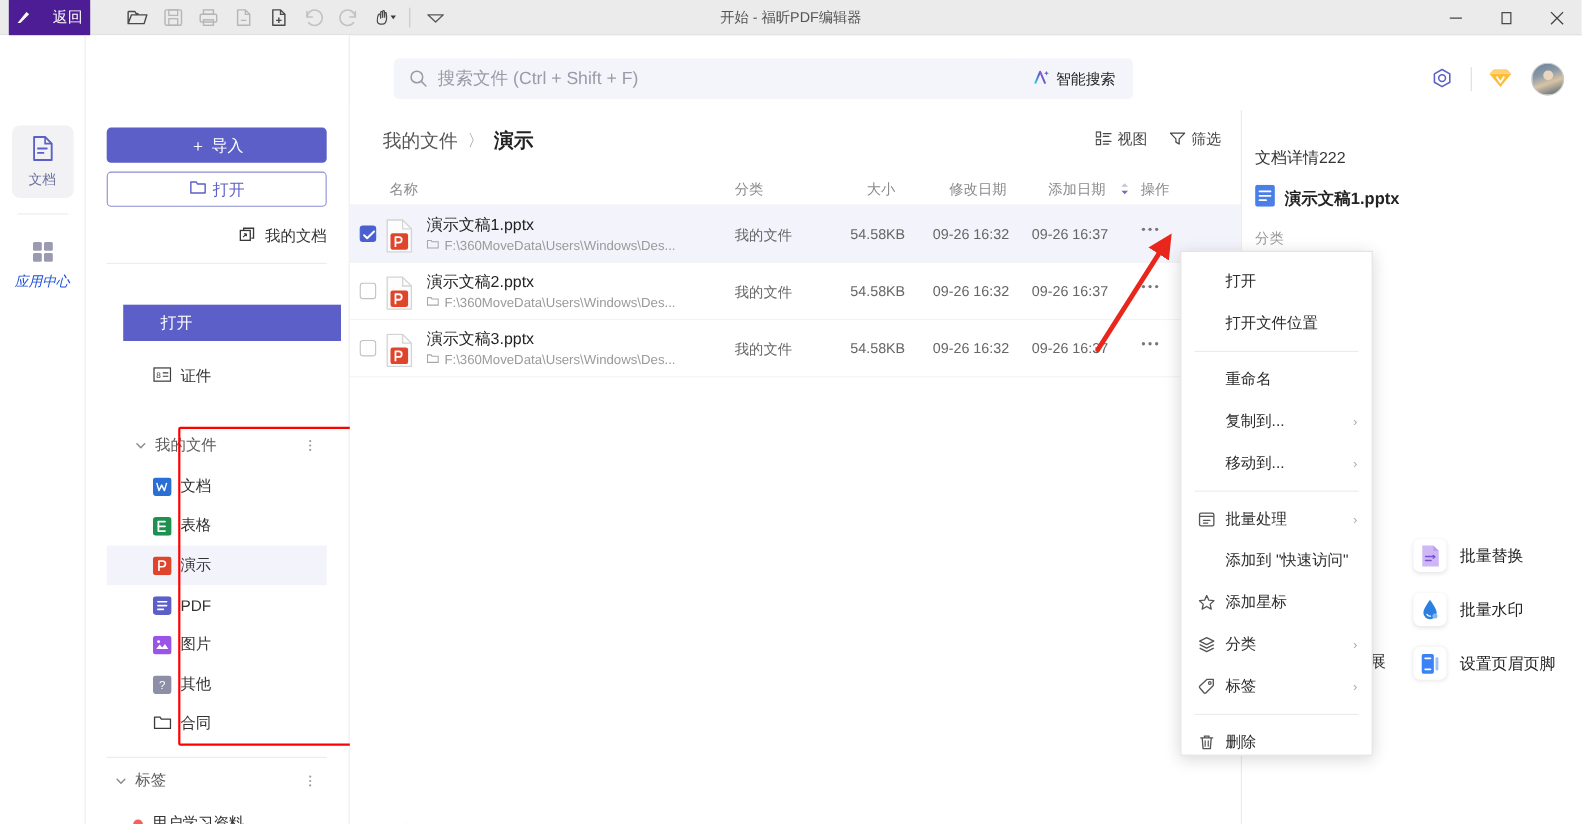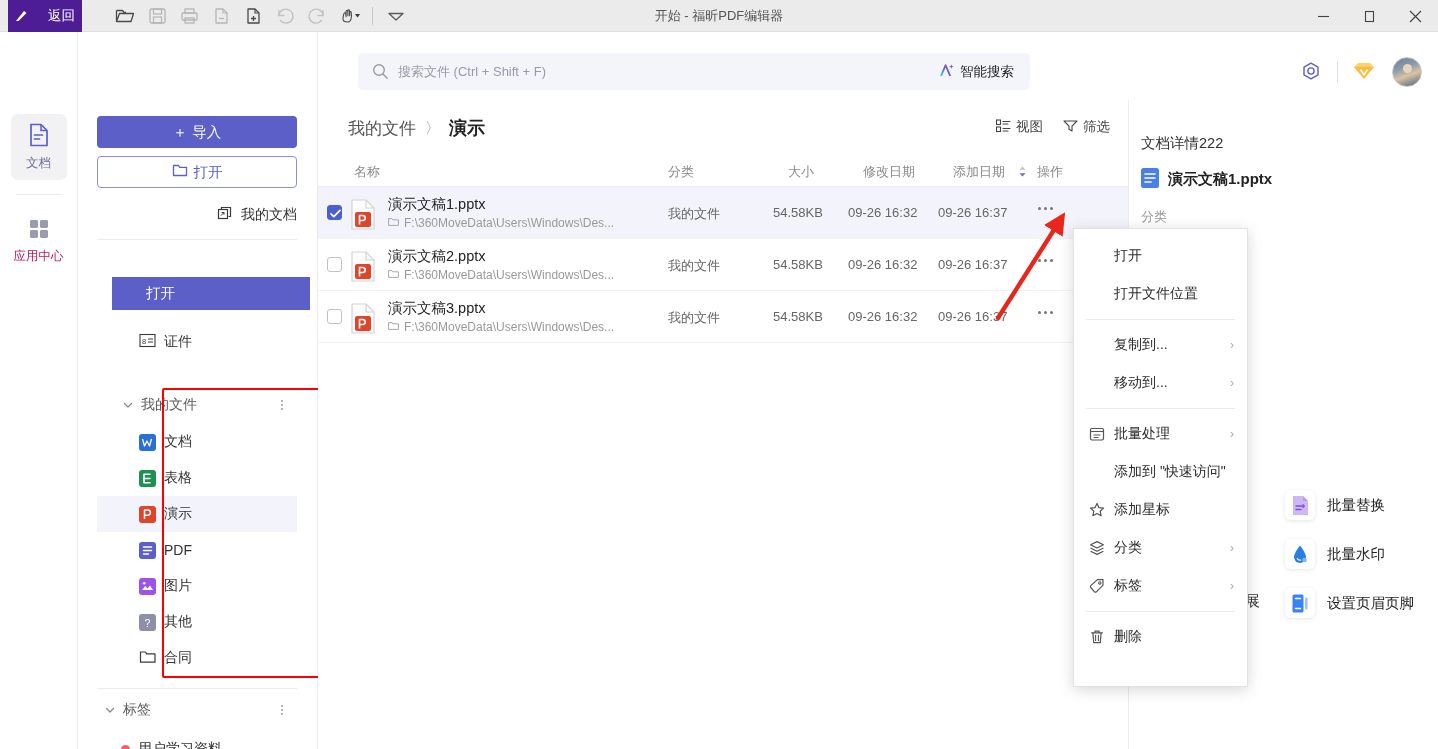--- a/index.html
+++ b/index.html
@@ -48,21 +48,21 @@
     position: absolute; left: 24px; top: 56px;
     font-size: 21px; font-weight: bold; color: #8b90d8; letter-spacing: 0.5px;
   }
   .searchwrap {
     position: absolute; left: 358px; top: 53px; width: 672px; height: 37px;
     background: #f4f4fb; border-radius: 5px; display: flex; align-items: center;
   }
   .search-ico { margin-left: 14px; width: 17px; height: 17px; }
   .search-input {
     flex: 1; border: none; outline: none; background: transparent;
-    font-size: 13px; color: #000000; margin-left: 9px;
+    font-size: 16px; color: #000000; margin-left: 9px;
     font-family: "Liberation Sans", sans-serif;
   }
   .search-input::placeholder { color: #9a9aa8; }
   .ai-search {
     display: flex; align-items: center; gap: 5px; margin-right: 16px;
     font-size: 13.5px; color: #222; cursor: pointer; white-space: nowrap;
   }
   .hdr-right { position: absolute; right: 16px; top: 53px; display: flex; align-items: center; gap: 0px; height: 38px; }
   .hdr-ico { width: 40px; height: 38px; display: flex; align-items: center; justify-content: center; cursor: pointer; }
   .hdr-divider { width: 1px; height: 22px; background: #dcdcdc; margin: 0 6px; }
@@ -80,21 +80,21 @@
   .rail {
     position: absolute; left: 0; top: 32px; width: 78px; height: 717px;
     background: #fff; border-right: 1px solid #ececec;
   }
   .rail-item {
     width: 56px; margin: 0 auto; border-radius: 7px; padding: 9px 0 8px;
     display: flex; flex-direction: column; align-items: center; gap: 5px;
     cursor: pointer; font-size: 12.5px; color: #6b6f9c;
   }
   .rail-item.active { background: #f2f2f5; }
-  .rail-item.muted { color: #be185d; }
+  .rail-item.muted { color: #1d4ed8; font-style: italic; }
   .rail-item.doc { margin-top: 82px; }
   .rail-sep { width: 46px; height: 1px; background: #ececec; margin: 14px auto; }
 
   
   .tree {
     position: absolute; left: 78px; top: 32px; width: 240px; height: 717px;
     background: #fff; border-right: 1px solid #ececec;
   }
   .btn-import {
     position: absolute; left: 19px; top: 84px; width: 200px; height: 32px;
@@ -733,20 +733,23 @@
     <div class="mi noicon">
       <span>打开</span>
     </div>
 
     <div class="mi noicon">
       <span>打开文件位置</span>
     </div>
 
     <div class="mhr"></div>
 
+    <div class="mi noicon">
+      <span>重命名</span>
+    </div>
 
     <div class="mi noicon">
       <span>复制到...</span>
       <span class="arrow">›</span>
     </div>
 
     <div class="mi noicon">
       <span>移动到...</span>
       <span class="arrow">›</span>
     </div>

